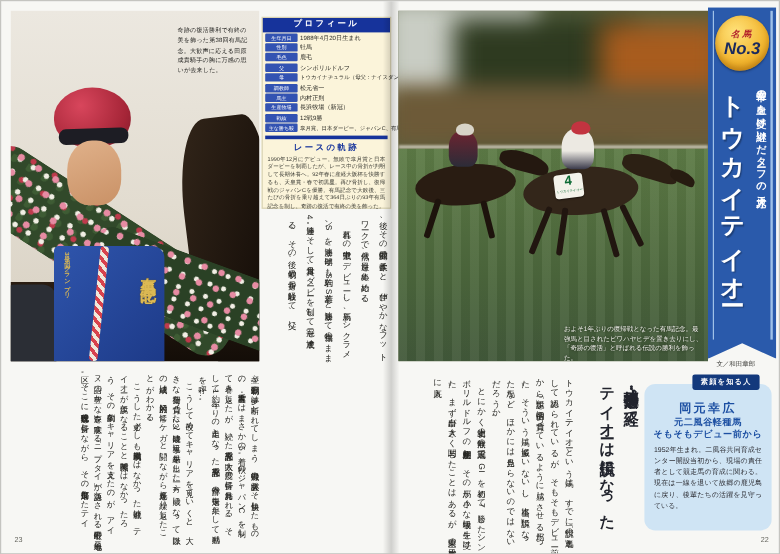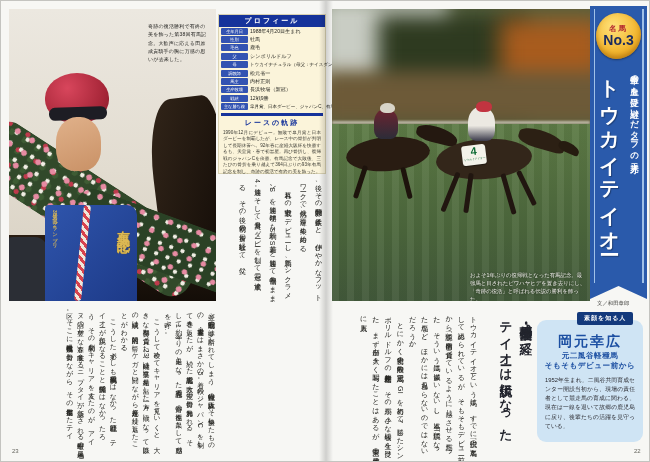--- a/index.html
+++ b/index.html
@@ -96,37 +96,37 @@
 
   
   .ribbon{position:absolute;left:589px;top:5px;width:57px;height:293px;background:#2a5aab;z-index:6;
           clip-path:polygon(0 0,100% 0,100% 100%,50% calc(100% - 13px),0 100%);}
   .rb-line{position:absolute;top:3px;bottom:16px;width:1.6px;background:#9fc1e8;}
   .rb-line.l{left:3.5px;} .rb-line.r{right:3.5px;}
   .badge{position:absolute;left:6px;top:7px;width:45px;height:46px;
          background:radial-gradient(circle at 38% 30%,#ffe27a,#f2b52e 60%,#d9921a);
          border-radius:48% 52% 55% 45%/50% 46% 54% 50%;
          box-shadow:inset 0 -3px 5px rgba(150,90,0,.5),0 1px 2px rgba(0,0,0,.4);
-         display:flex;flex-direction:column;align-items:center;justify-content:center;}
+         display:flex;flex-direction:column;align-items:center;justify-content:center;font-style:italic;}
   .badge .meiba{font-size:7.5px;font-weight:bold;color:#b3252c;letter-spacing:2px;line-height:8px;}
   .badge .no{font-size:14px;font-weight:bold;color:#1a2a5e;line-height:15px;}
   .rb-sub{position:absolute;right:6px;top:62px;writing-mode:vertical-rl;color:#fff;font-size:8.5px;
           font-weight:bold;letter-spacing:.8px;}
   .rb-title{position:absolute;left:7px;top:60px;writing-mode:vertical-rl;color:#fff;font-size:20px;
           font-weight:bold;letter-spacing:2.5px;text-shadow:1px 1px 1px rgba(0,0,0,.3);}
   .credit{position:absolute;left:596px;top:299px;font-size:5.4px;color:#3c3c38;}
 
   
   .headline{position:absolute;top:313px;writing-mode:vertical-rl;font-size:12.5px;font-weight:bold;
           color:#22242d;letter-spacing:.6px;height:146px;}
   .hl-1{left:516px;} .hl-2{left:496px;}
   .infobox{position:absolute;left:536px;top:319px;width:106px;height:122px;background:#cfe4f4;border-radius:9px;}
   .info-tab{position:absolute;left:576px;top:311px;background:#13397c;color:#fff;font-size:6px;font-weight:bold;
           padding:2px 7px;border-radius:2px;letter-spacing:1px;z-index:2;}
-  .info-name{margin-top:13px;text-align:center;color:#1c4fa2;font-size:14px;font-weight:bold;letter-spacing:2px;}
+  .info-name{margin-top:13px;text-align:center;color:#1c4fa2;font-size:10px;font-weight:bold;letter-spacing:2px;}
   .info-role{text-align:center;color:#1c4fa2;font-size:7.6px;font-weight:bold;letter-spacing:.5px;line-height:1.35;}
   .info-body{margin:4px 8px 0;font-size:5.8px;line-height:1.6;color:#2a2a30;text-align:justify;}
 </style>
 </head>
 <body>
 
 <div class="stage">
 
   <div class="photo-l">
     <div class="pl-horse-neck"></div>

